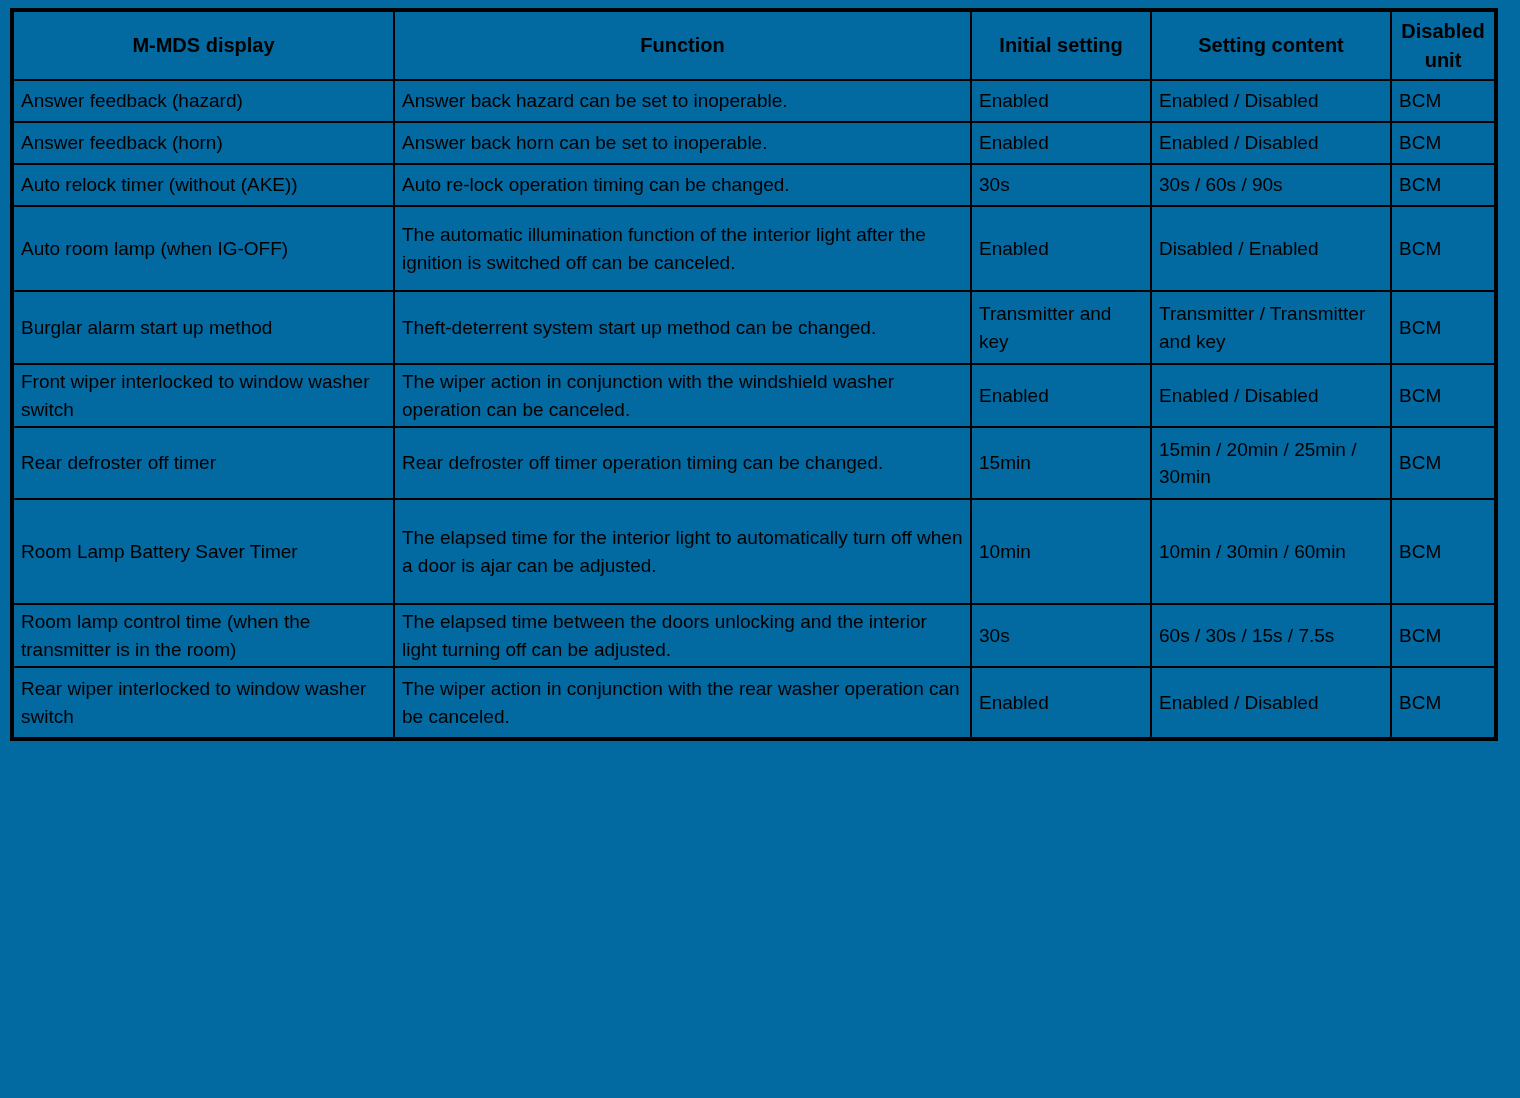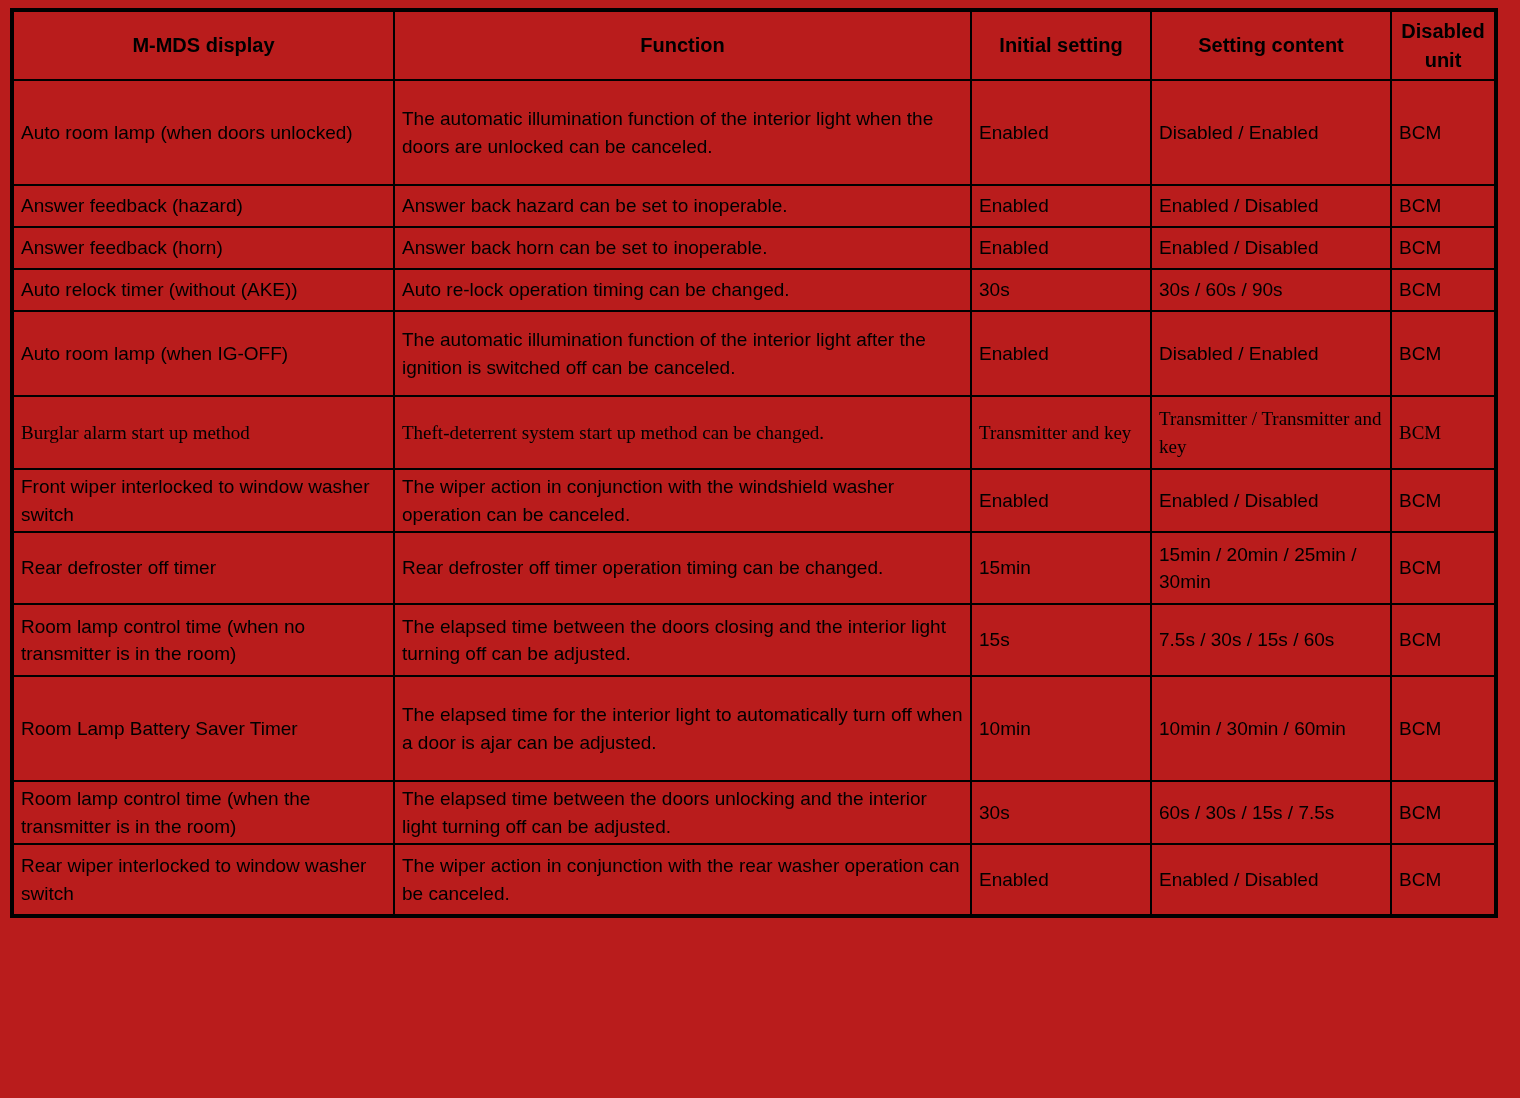--- a/index.html
+++ b/index.html
@@ -7,21 +7,21 @@
     padding: 0;
     background: #ffffff;
     font-family: "Liberation Sans", "DejaVu Sans", sans-serif;
     color: #000000;
   }
   .page {
     width: 1520px;
     height: 1098px;
     box-sizing: border-box;
     padding: 8px 10px;
-    background: #b91c1c;
+    background: #0369a1;
   }
   table.settings {
     border-collapse: collapse;
     table-layout: fixed;
     width: 1484px;
     border: 4px solid #000000;
     font-size: 19px;
     line-height: 1.45;
   }
   table.settings th,
@@ -43,21 +43,21 @@
   }
   col.c-display { width: 382px; }
   col.c-function { width: 577px; }
   col.c-initial { width: 180px; }
   col.c-content { width: 240px; }
   col.c-unit { width: 105px; }
   tr.h70  { height: 70px; }
   tr.h42  { height: 42px; }
   tr.h71  { height: 63px; }
   tr.h72  { height: 72px; }
-  tr.h73  { height: 73px; font-family: Liberation Serif, serif; }
+  tr.h73  { height: 73px; }
   tr.h103 { height: 85px; }
   tr.h105 { height: 105px; }
 </style>
 </head>
 <body>
 
 <div class="page">
   <table class="settings">
     <colgroup>
       <col class="c-display">
@@ -69,27 +69,20 @@
     <thead>
       <tr class="h70">
         <th>M-MDS display</th>
         <th>Function</th>
         <th>Initial setting</th>
         <th>Setting content</th>
         <th>Disabled unit</th>
       </tr>
     </thead>
     <tbody>
-      <tr class="h105">
-        <td>Auto room lamp (when doors unlocked)</td>
-        <td>The automatic illumination function of the interior light when the doors are unlocked can be canceled.</td>
-        <td>Enabled</td>
-        <td>Disabled / Enabled</td>
-        <td>BCM</td>
-      </tr>
       <tr class="h42">
         <td>Answer feedback (hazard)</td>
         <td>Answer back hazard can be set to inoperable.</td>
         <td>Enabled</td>
         <td>Enabled / Disabled</td>
         <td>BCM</td>
       </tr>
       <tr class="h42">
         <td>Answer feedback (horn)</td>
         <td>Answer back horn can be set to inoperable.</td>
@@ -125,27 +118,20 @@
         <td>Enabled / Disabled</td>
         <td>BCM</td>
       </tr>
       <tr class="h72">
         <td>Rear defroster off timer</td>
         <td>Rear defroster off timer operation timing can be changed.</td>
         <td>15min</td>
         <td>15min / 20min / 25min / 30min</td>
         <td>BCM</td>
       </tr>
-      <tr class="h72">
-        <td>Room lamp control time (when no transmitter is in the room)</td>
-        <td>The elapsed time between the doors closing and the interior light turning off can be adjusted.</td>
-        <td>15s</td>
-        <td>7.5s / 30s / 15s / 60s</td>
-        <td>BCM</td>
-      </tr>
       <tr class="h105">
         <td>Room Lamp Battery Saver Timer</td>
         <td>The elapsed time for the interior light to automatically turn off when a door is ajar can be adjusted.</td>
         <td>10min</td>
         <td>10min / 30min / 60min</td>
         <td>BCM</td>
       </tr>
       <tr class="h71">
         <td>Room lamp control time (when the transmitter is in the room)</td>
         <td>The elapsed time between the doors unlocking and the interior light turning off can be adjusted.</td>

